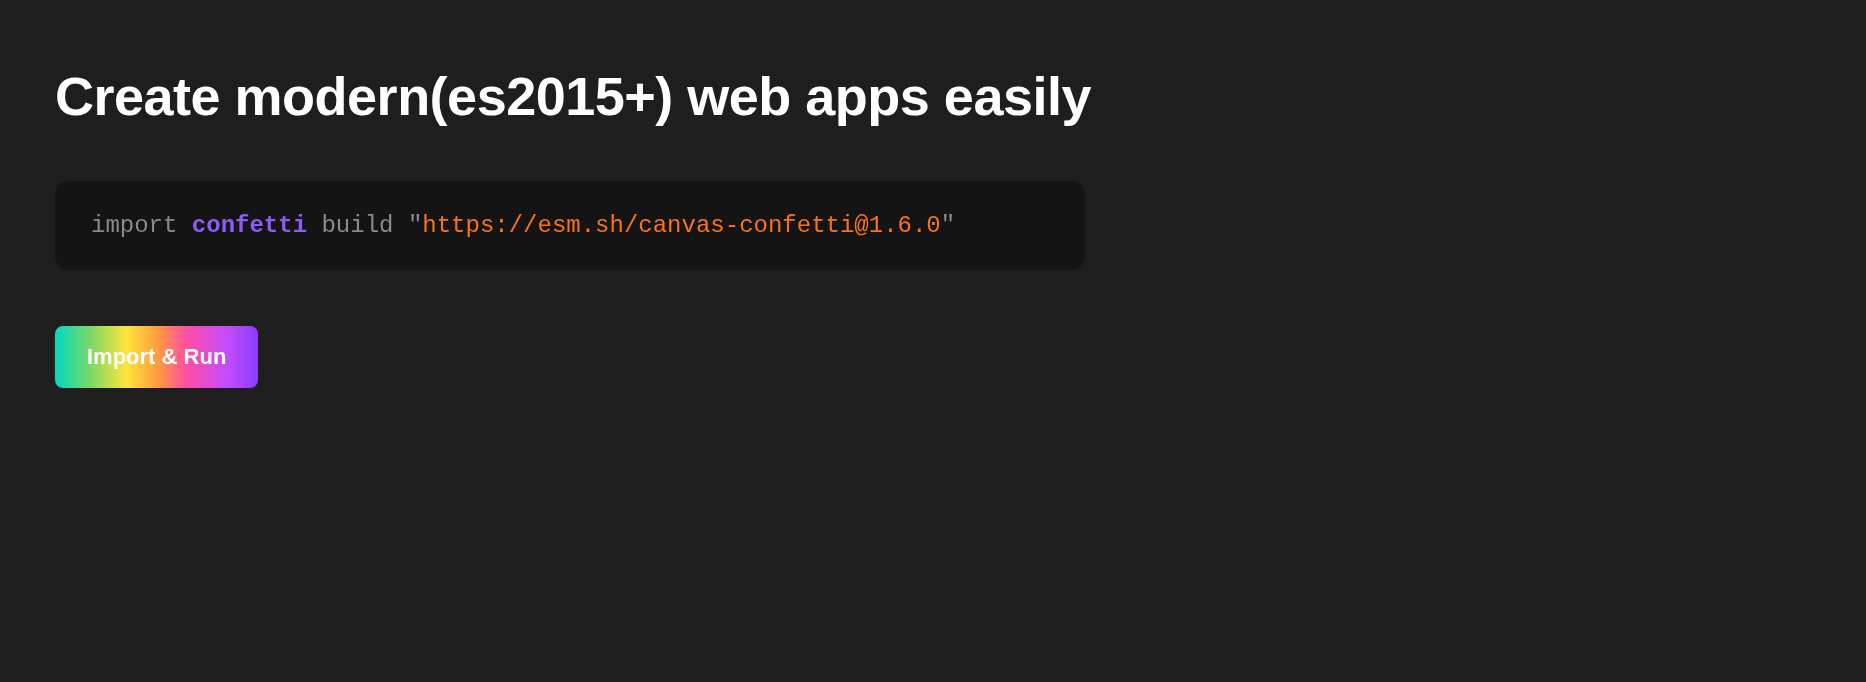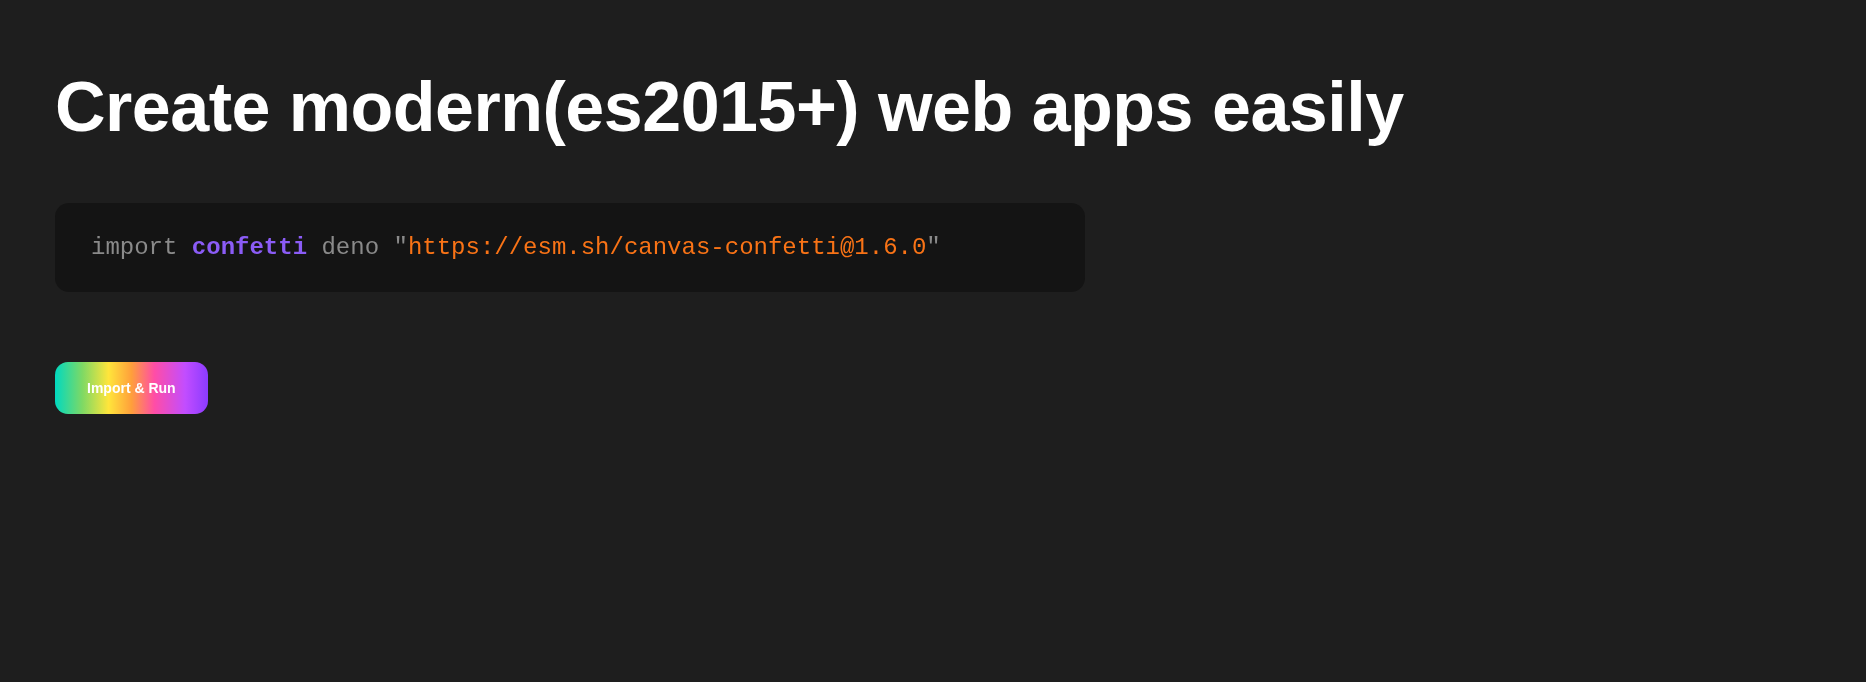--- a/index.html
+++ b/index.html
@@ -8,21 +8,21 @@
       box-sizing: border-box;
     }
     body {
       background-color: #1e1e1e;
       font-family: -apple-system, BlinkMacSystemFont, "Segoe UI", Helvetica, Arial, sans-serif;
       width: 1866px;
       height: 682px;
       padding: 60px 55px;
     }
     .heading {
-      font-size: 70px;
+      font-size: 54px;
       font-weight: 700;
       line-height: 1.35;
       letter-spacing: -0.5px;
     }
     .heading-line1,
     .heading-line2 {
       color: #ffffff;
       display: block;
     }
     .heading-line3 {
@@ -48,44 +48,44 @@
       font-weight: bold;
     }
     .code-string {
       color: #f97316;
     }
     .code-quote {
       color: #8a8a8a;
     }
     .run-button {
       display: inline-block;
-      margin-top: 70px;
+      margin-top: 56px;
       padding: 18px 32px;
       border: none;
-      border-radius: 13px;
-      font-size: 14px;
+      border-radius: 8px;
+      font-size: 22px;
       font-weight: 700;
       color: #ffffff;
       cursor: pointer;
       background: linear-gradient(90deg, #00d9c0 0%, #7fd964 18%, #ffe53b 35%, #ff9f3b 50%, #ff4da6 65%, #c24dff 85%, #8b3bff 100%);
       font-family: inherit;
     }
   </style>
 </head>
 <body>
 
 
 
 <h1 class="heading">
   <span class="heading-line1">Create modern(es2015+) web apps easily</span>
 </h1>
 
 <div class="code-block">
   <span class="code-keyword">import</span>
   <span class="code-identifier">confetti</span>
-  <span class="code-keyword">deno</span>
+  <span class="code-keyword">build</span>
   <span class="code-quote">"</span><span class="code-string">https://esm.sh/canvas-confetti@1.6.0</span><span class="code-quote">"</span>
 </div>
 
 <button class="run-button">Import &amp; Run</button>
 
 
 
 
 </body></html>

